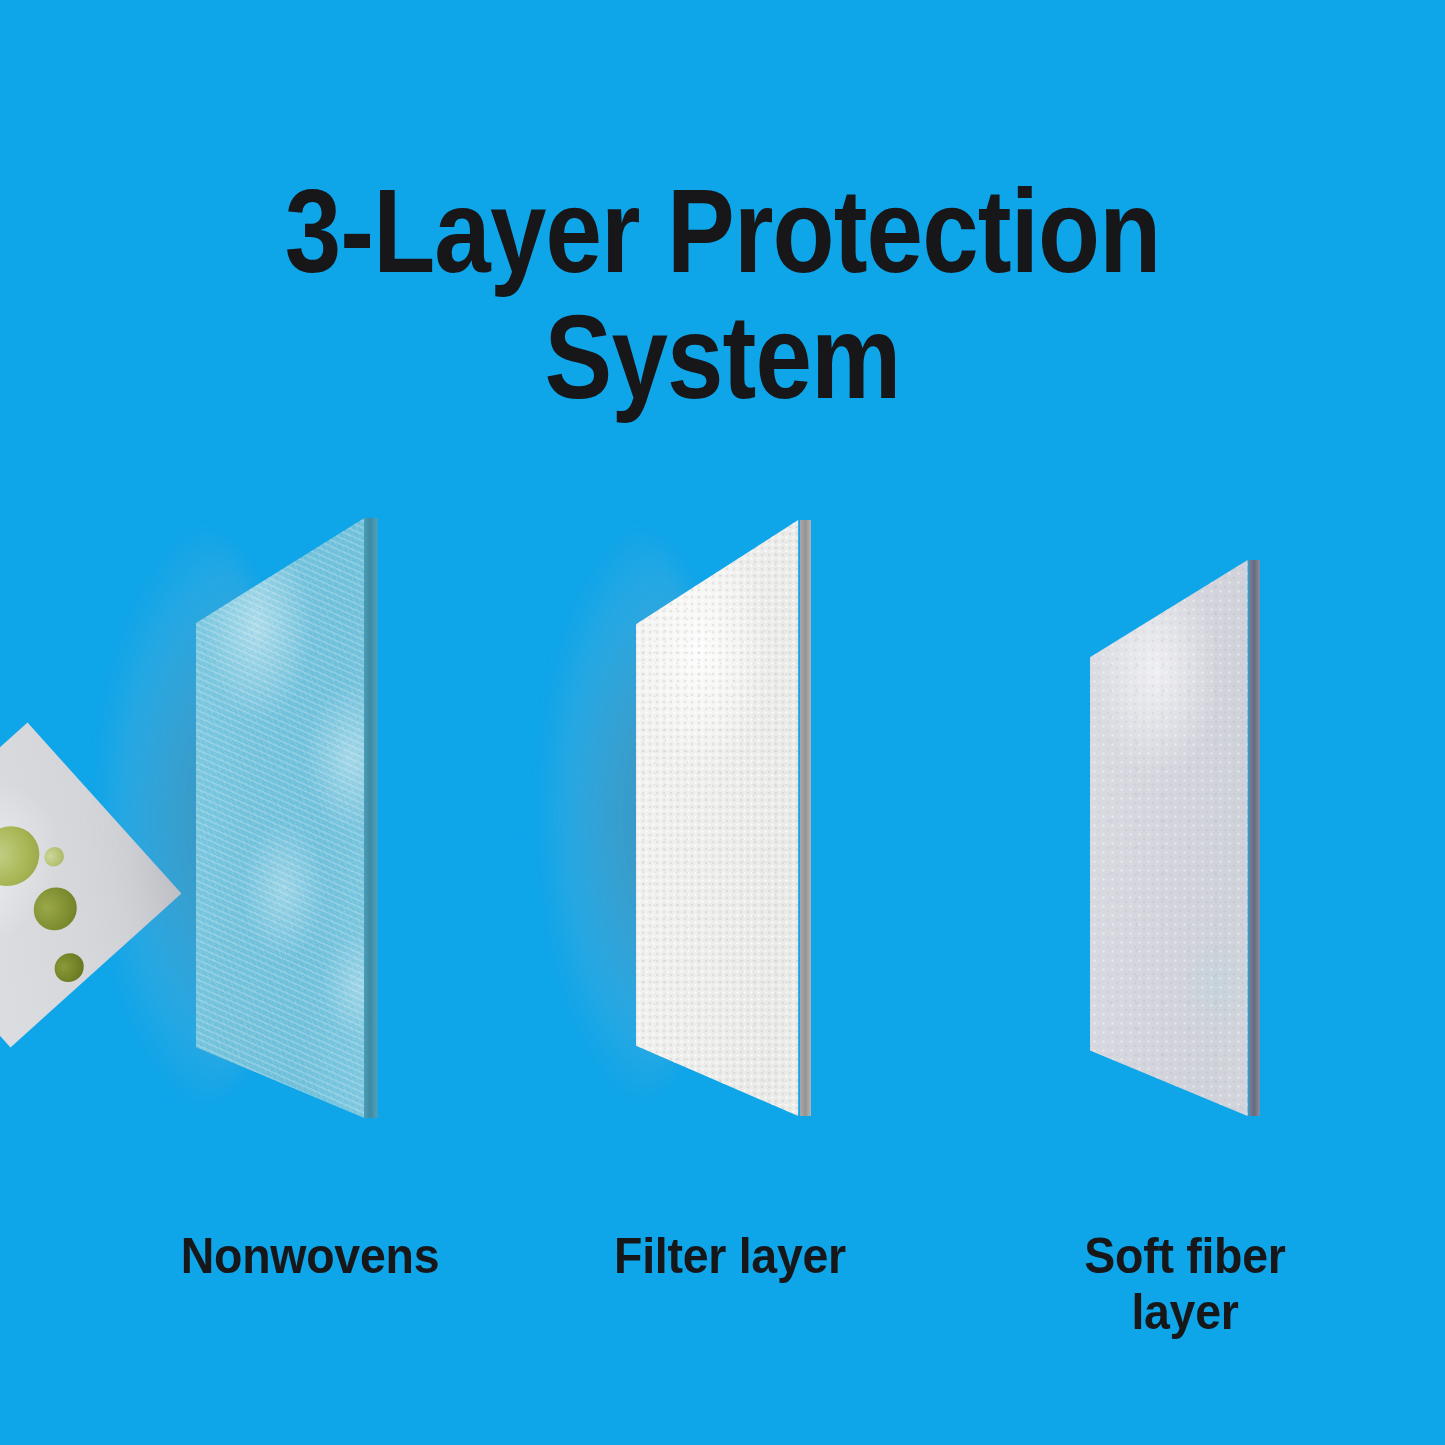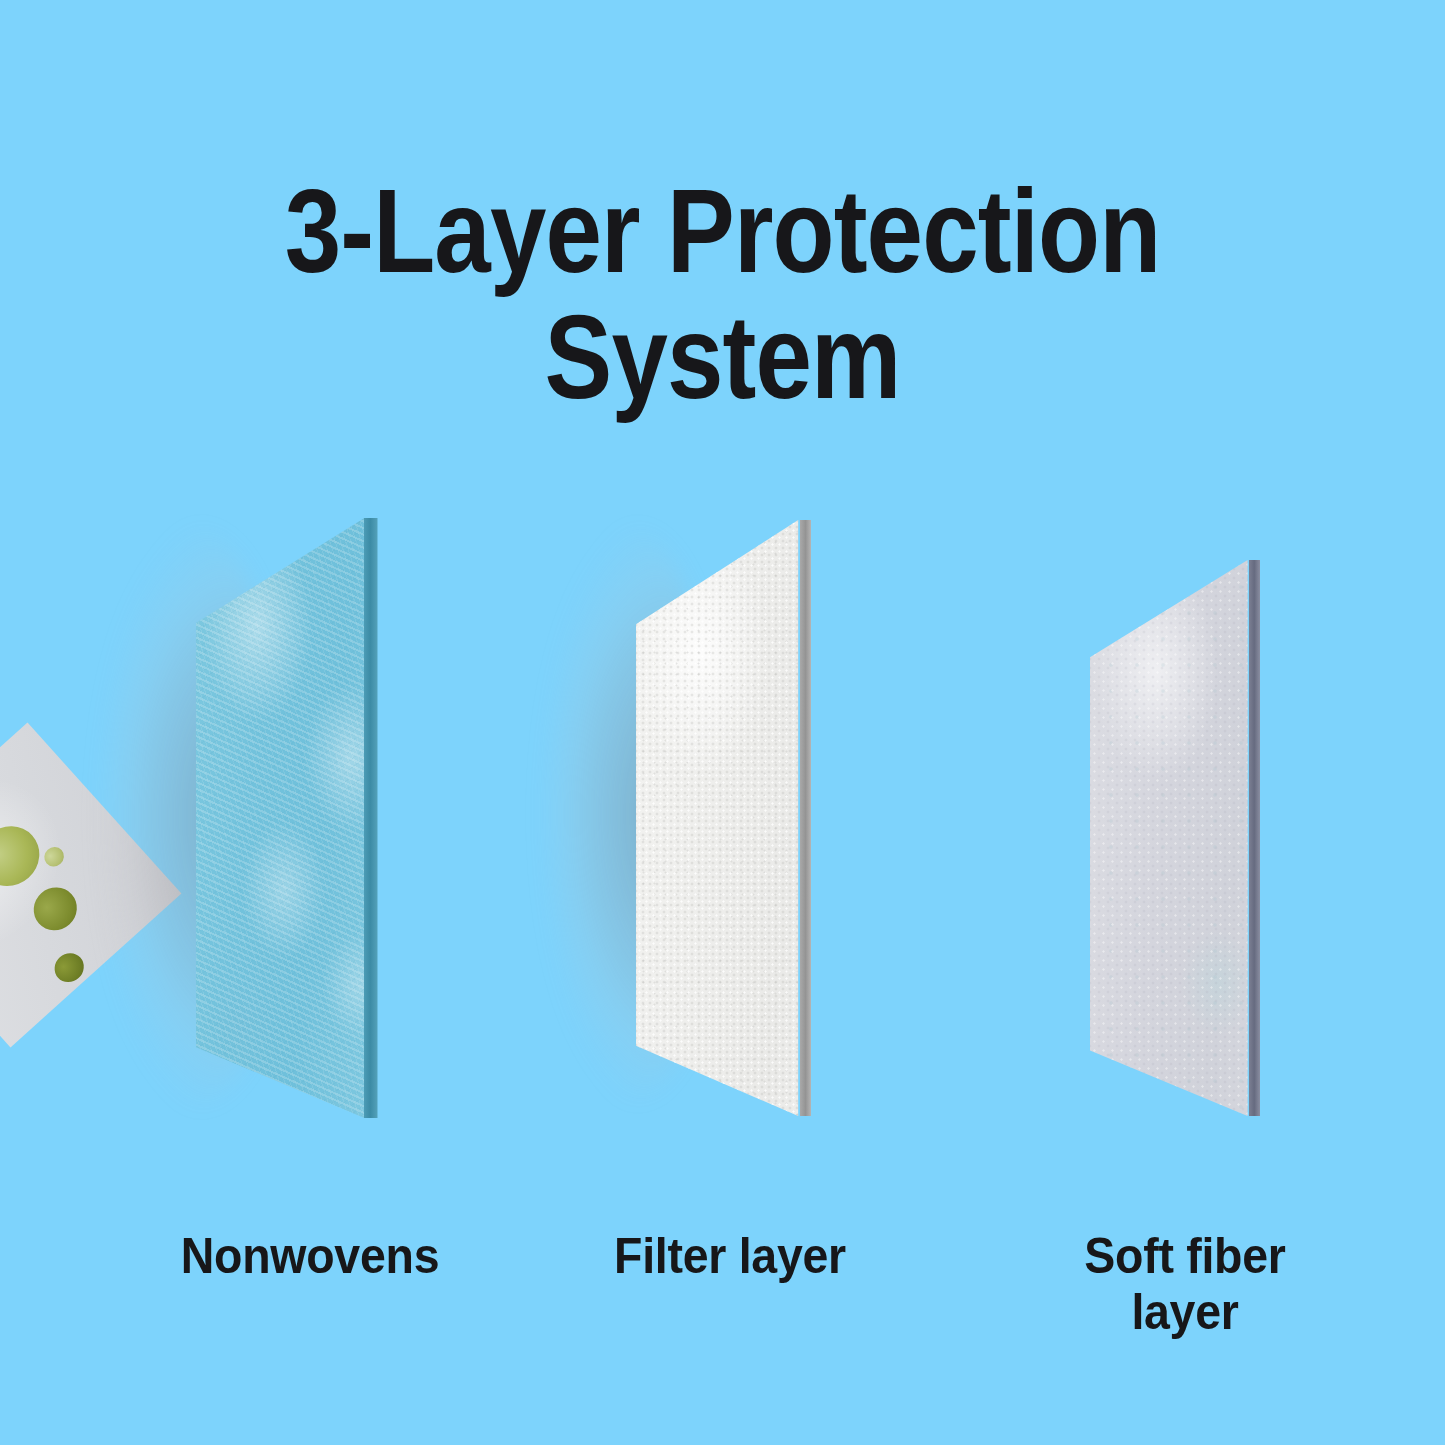--- a/index.html
+++ b/index.html
@@ -9,21 +9,21 @@
     background: #ffffff;
   }
   body {
     font-family: "Liberation Sans", "DejaVu Sans", sans-serif;
   }
 
   #stage {
     position: relative;
     width: 1445px;
     height: 1445px;
-    background: #7dd3fc;
+    background: #0ea5e9;
     overflow: hidden;
   }
 
   
   .title-block {
     position: absolute;
     left: 0;
     top: 168px;
     width: 1445px;
     text-align: center;

